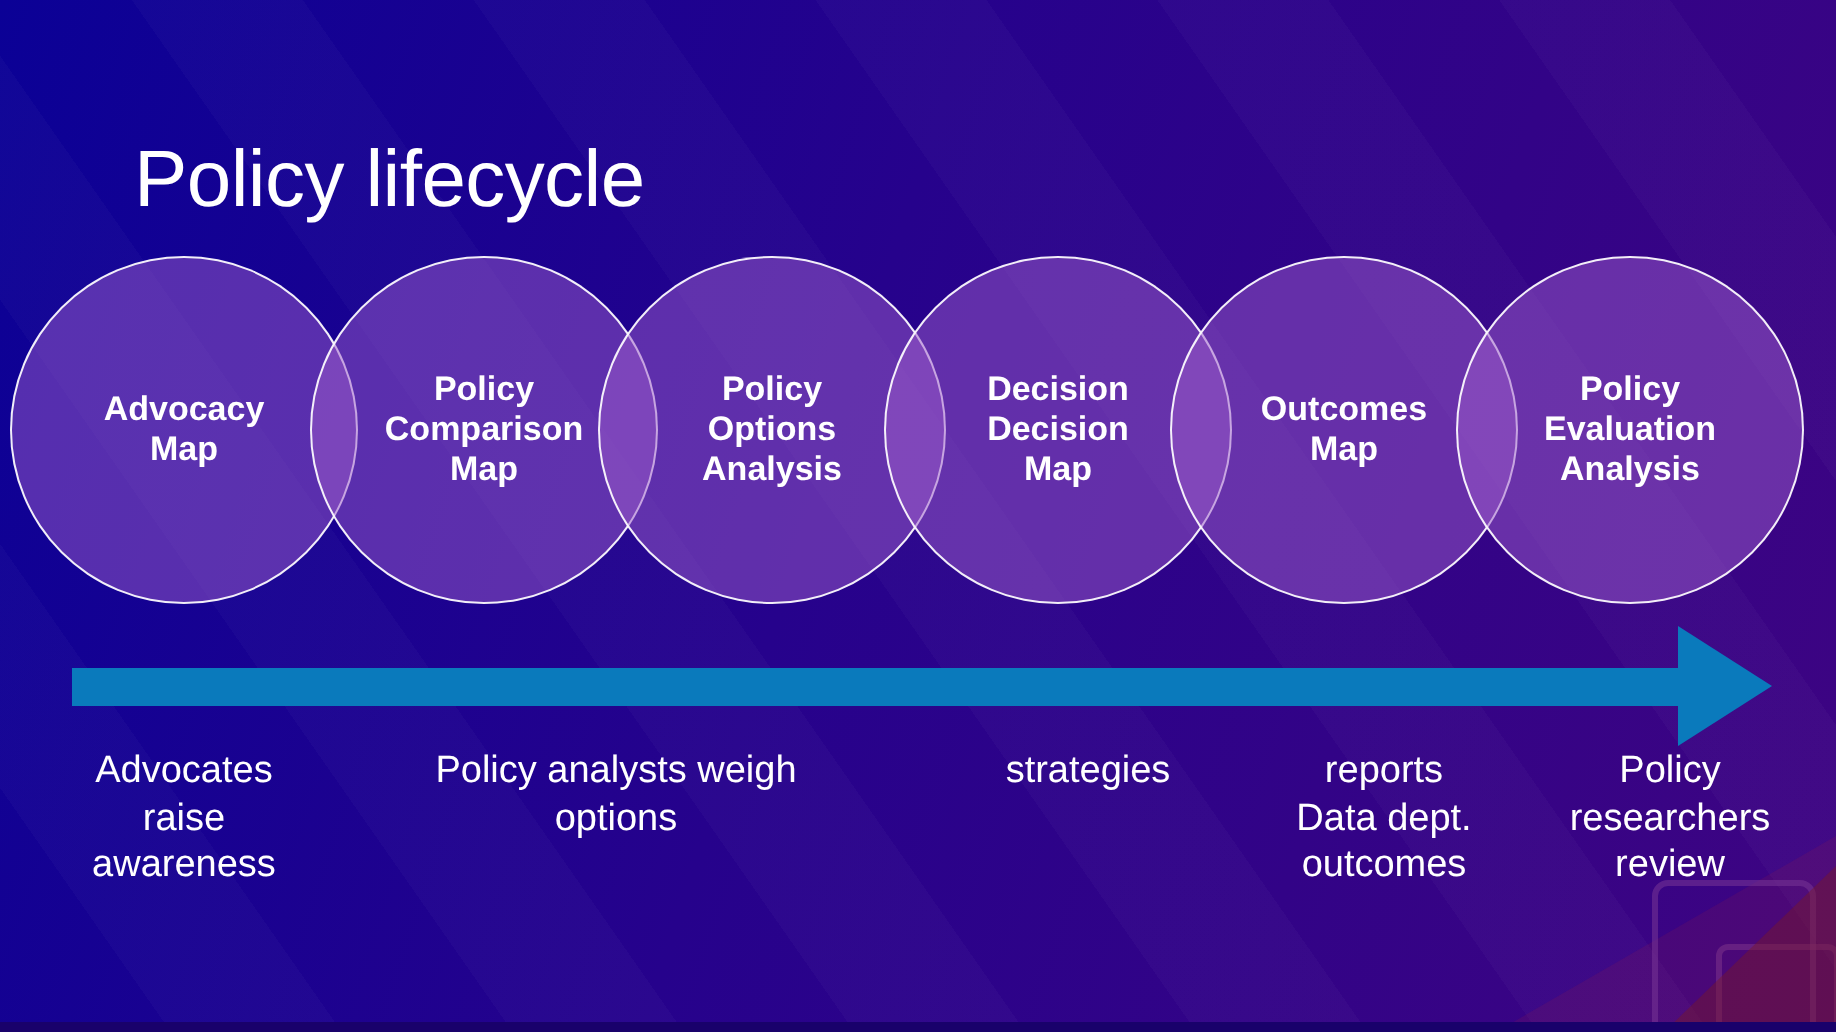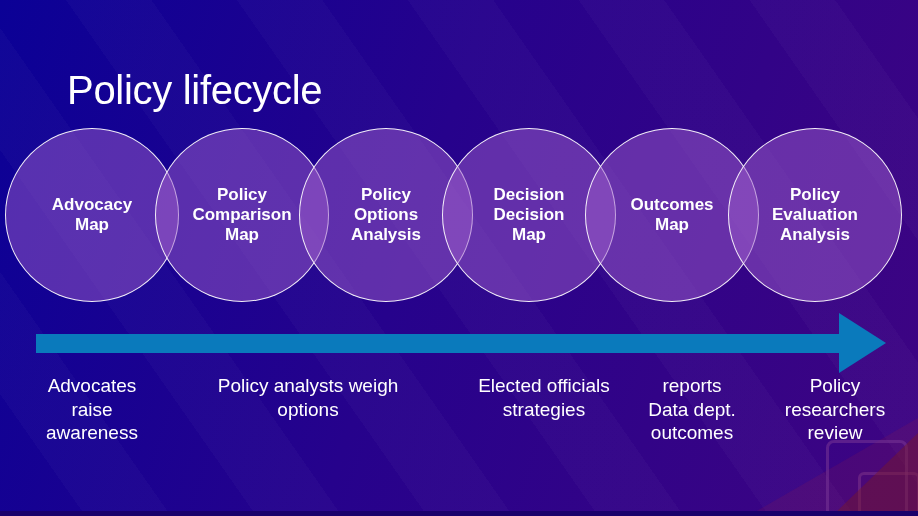--- a/index.html
+++ b/index.html
@@ -137,21 +137,20 @@
     <div class="caption p1">
       <div>Advocates</div>
       <div>raise</div>
       <div>awareness</div>
     </div>
     <div class="caption p2">
       <div>Policy analysts weigh</div>
       <div>options</div>
     </div>
     <div class="caption p3">
-      <div>Elected officials</div>
       <div>strategies</div>
     </div>
     <div class="caption p4">
       <div>reports</div>
       <div>Data dept.</div>
       <div>outcomes</div>
     </div>
     <div class="caption p5">
       <div>Policy</div>
       <div>researchers</div>

